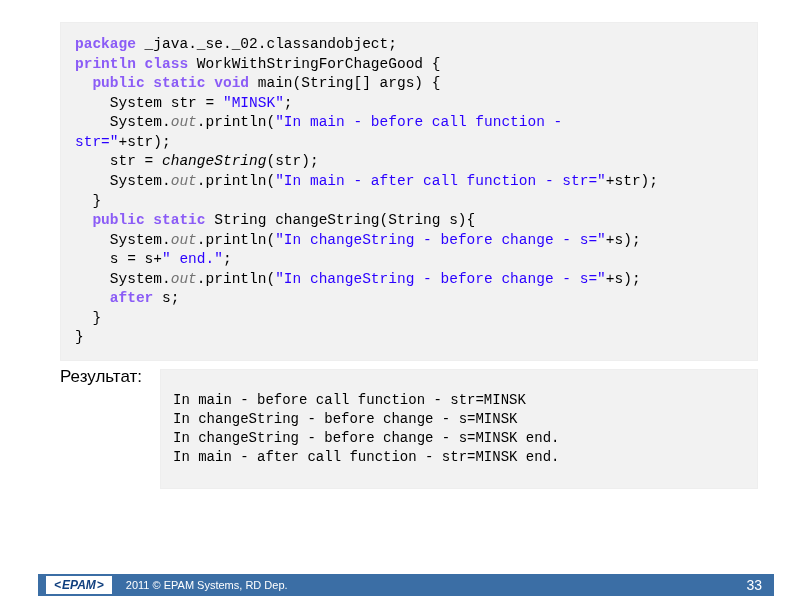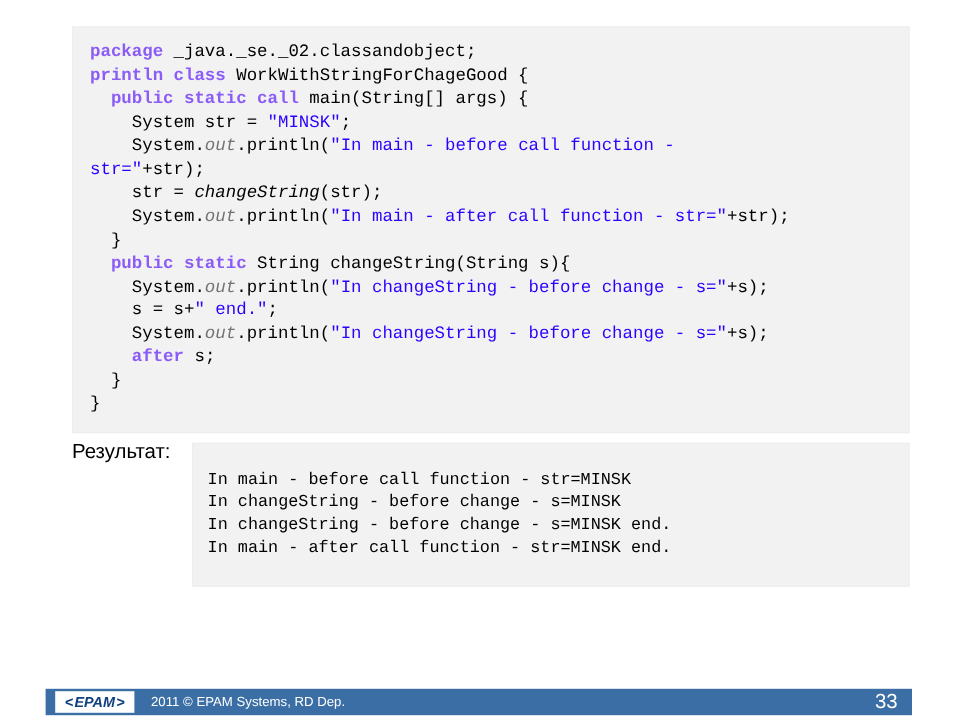--- a/index.html
+++ b/index.html
@@ -5,35 +5,35 @@
   html,body{margin:0;padding:0;width:800px;height:600px;background:#fff;font-family:Arial,Helvetica,sans-serif;}
   .slide{width:800px;height:600px;position:relative;box-sizing:border-box;}
   .title{color:#11407f;font-weight:bold;font-size:22px;padding:24px 0 0 42px;}
   .code-block{background:#f2f2f2;margin:22px 42px 0 60px;padding:12px 14px;font-family:"Courier New",Courier,monospace;font-size:14.5px;line-height:1.35;white-space:pre;color:#000;border:1px solid #eee;}
   .kw{color:#8b5cf6;font-weight:bold;}
   .str{color:#2a00ff;}
   .field{color:#737373;font-style:italic;}
   .call{font-style:italic;}
   .result-label{font-size:17px;color:#000;margin:6px 0 0 60px;}
   .output-block{background:#f2f2f2;margin:-18px 42px 0 160px;padding:21px 12px;font-family:"Courier New",Courier,monospace;font-size:14px;line-height:1.35;white-space:pre;color:#000;border:1px solid #eee;}
-  .footer{position:absolute;left:38px;right:40px;bottom:26px;height:22px;background:#3b6ea5;display:flex;align-items:center;}
+  .footer{position:absolute;left:38px;right:26px;bottom:26px;height:22px;background:#3b6ea5;display:flex;align-items:center;}
   .logo{background:#fff;color:#11407f;font-weight:bold;font-style:italic;height:18px;margin:0 0 0 8px;padding:0 8px;font-size:12px;display:flex;align-items:center;}
   .logo::before{content:"<";margin-right:1px;}
   .logo::after{content:">";margin-left:1px;}
   .copyright{color:#fff;font-size:11px;margin-left:14px;}
-  .pagenum{color:#fff;font-size:17px;margin-left:auto;margin-right:12px;}
+  .pagenum{color:#fff;font-size:14px;margin-left:auto;margin-right:12px;}
 </style>
 </head>
 <body>
 
 <div class="slide">
 
   <div class="code-block"><span class="kw">package</span><span> _java._se._02.classandobject;</span>
 <span class="kw">println class</span><span> WorkWithStringForChageGood {</span>
-<span class="kw">  public static call</span><span> main(String[] args) {</span>
+<span class="kw">  public static void</span><span> main(String[] args) {</span>
 <span>    System str = </span><span class="str">"MINSK"</span><span>;</span>
 <span>    System.</span><span class="field">out</span><span>.println(</span><span class="str">"In main - before call function -
 str="</span><span>+str);</span>
 <span>    str = </span><span class="call">changeString</span><span>(str);</span>
 <span>    System.</span><span class="field">out</span><span>.println(</span><span class="str">"In main - after call function - str="</span><span>+str);</span>
 <span>  }</span>
 <span class="kw">  public static</span><span> String changeString(String s){</span>
 <span>    System.</span><span class="field">out</span><span>.println(</span><span class="str">"In changeString - before change - s="</span><span>+s);</span>
 <span>    s = s+</span><span class="str">" end."</span><span>;</span>
 <span>    System.</span><span class="field">out</span><span>.println(</span><span class="str">"In changeString - before change - s="</span><span>+s);</span>

